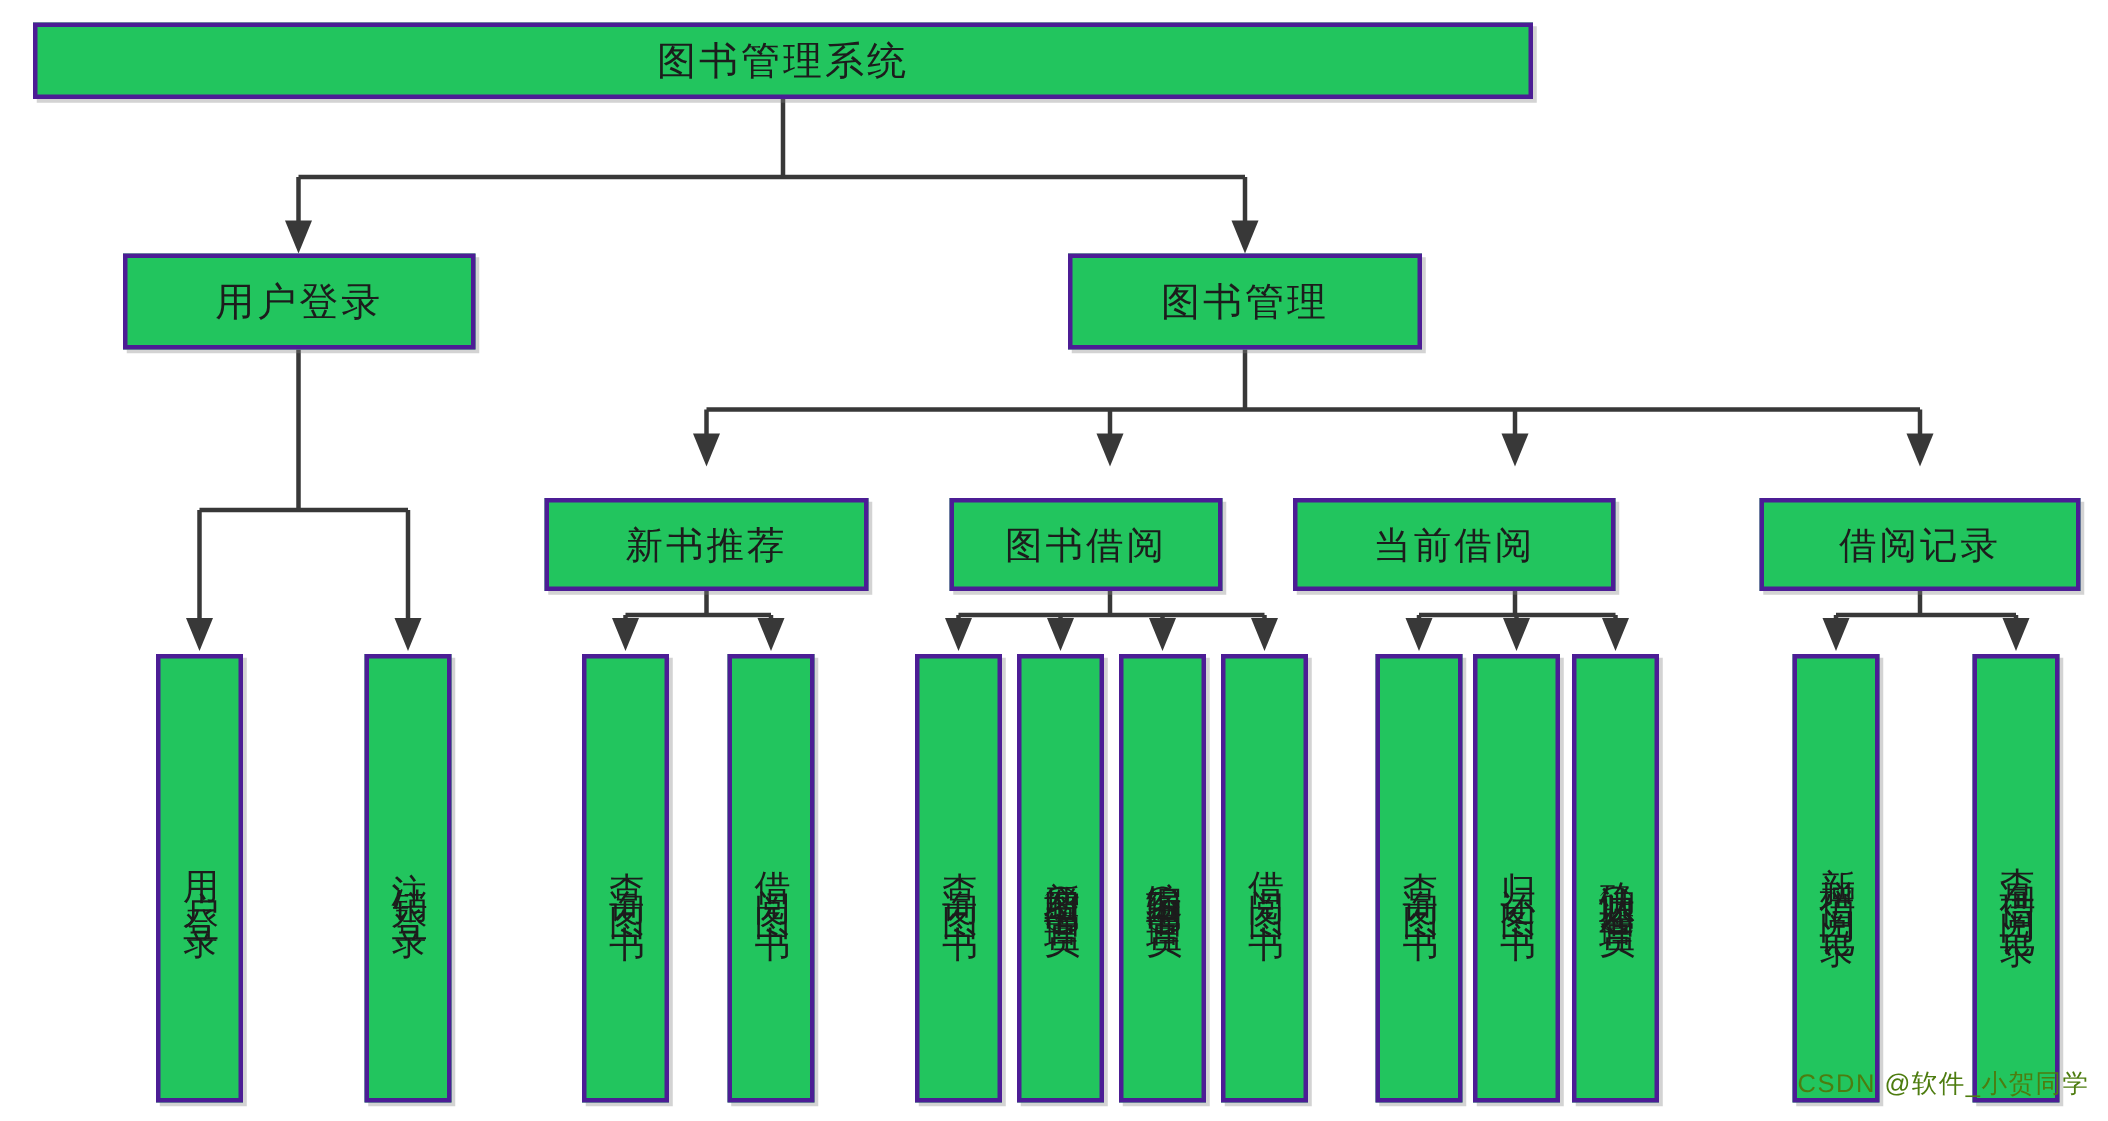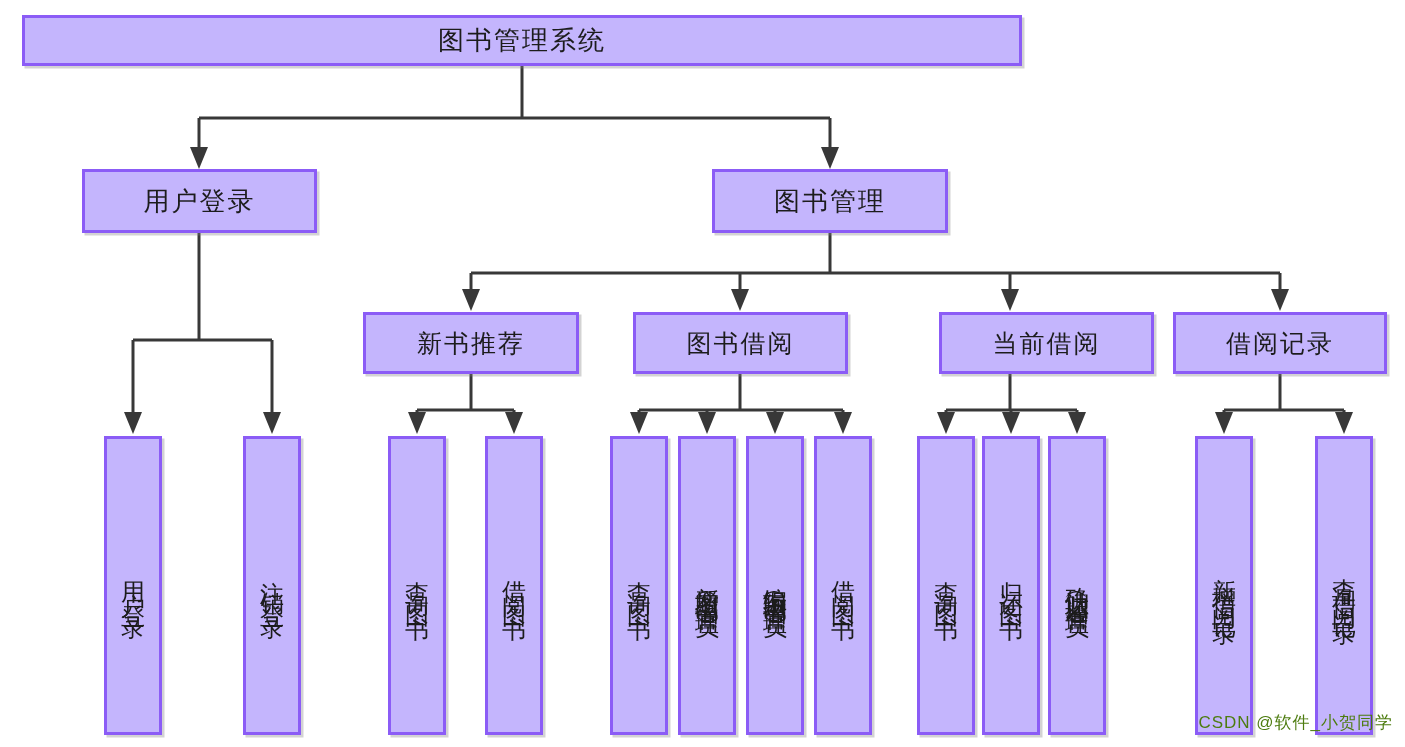--- a/index.html
+++ b/index.html
@@ -7,32 +7,32 @@
     width: 1405px; height: 747px;
     background: #ffffff;
     position: relative;
     overflow: hidden;
     font-family: "Liberation Sans", "DejaVu Sans", sans-serif;
   }
   svg.connectors { position: absolute; left: 0; top: 0; z-index: 0; }
   .box {
     position: absolute;
     box-sizing: border-box;
-    background: #c4b5fd;
-    border: 3px solid #8b5cf6;
+    background: #22c55e;
+    border: 3px solid #4c1d95;
     box-shadow: 2.5px 2.5px 0 rgba(130,130,130,0.35);
     display: flex;
     align-items: center;
     justify-content: center;
     color: #1c1c1c;
     z-index: 1;
     white-space: nowrap;
   }
   .h  { font-size: 26px; letter-spacing: 2px; }
-  .l3 { font-size: 25px; letter-spacing: 2px; }
+  .l3 { font-size: 25px; letter-spacing: 2px; margin-top: 20px; }
   .v  {
     writing-mode: vertical-rl;
     text-orientation: mixed;
     font-size: 24px;
     letter-spacing: 12px;
     white-space: normal;
   }
   .v.mid  { letter-spacing: 9px; }
   .v.long { letter-spacing: 4px; }
   .watermark {
@@ -88,22 +88,22 @@
     <line x1="1344" y1="410" x2="1344" y2="416" stroke="#383838" stroke-width="3"></line>
     <polygon points="1335,412 1353,412 1344,434" fill="#383838"></polygon>
   </svg>
 
 <div class="box h" style="left:22px; top:15px; width:1000px; height:51px;">图书管理系统</div>
 
 <div class="box h" style="left:82px; top:169px; width:235px; height:64px;">用户登录</div>
 <div class="box h" style="left:712px; top:169px; width:236px; height:64px;font-family:Liberation Serif, serif;">图书管理</div>
 
 <div class="box l3" style="left:363px; top:312px; width:216px; height:62px;">新书推荐</div>
-<div class="box l3" style="left:633px; top:312px; width:215px; height:62px;">图书借阅</div>
-<div class="box l3" style="left:939px; top:312px; width:215px; height:62px;">当前借阅</div>
+<div class="box l3" style="left:633px; top:312px; width:182px; height:62px;">图书借阅</div>
+<div class="box l3" style="left:862px; top:312px; width:215px; height:62px;">当前借阅</div>
 <div class="box l3" style="left:1173px; top:312px; width:214px; height:62px;">借阅记录</div>
 
 <div class="box v" style="left:104px; top:436px; width:58px; height:299px;">用户登录</div>
 <div class="box v" style="left:243px; top:436px; width:58px; height:299px;">注销登录</div>
 
 <div class="box v" style="left:388px; top:436px; width:58px; height:299px;">查询图书</div>
 <div class="box v" style="left:485px; top:436px; width:58px; height:299px;">借阅图书</div>
 
 <div class="box v" style="left:610px; top:436px; width:58px; height:299px;">查询图书</div>
 <div class="box v long" style="left:678px; top:436px; width:58px; height:299px;">新增图书（管理员）</div>

